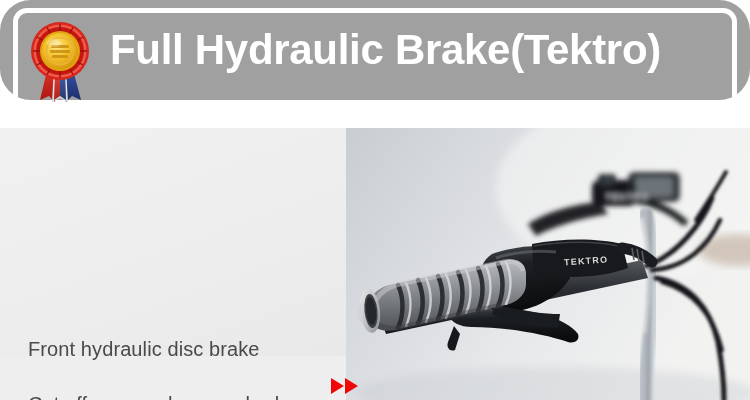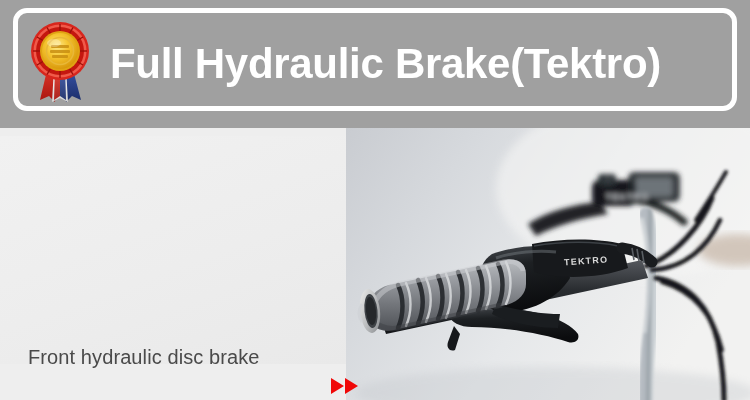--- a/index.html
+++ b/index.html
@@ -15,23 +15,24 @@
     background: #ffffff;
     font-family: "Liberation Sans", sans-serif;
   }
 
   
   #header-banner {
     position: absolute;
     left: 0;
     top: 0;
     width: 750px;
-    height: 128px;
+    height: 100px;
     background: #a0a0a0;
     box-sizing: border-box;
+    border-radius: 31px;
   }
   #header-frame {
     position: absolute;
     left: 13px;
     top: 8px;
     width: 724px;
     height: 103px;
     border: 5px solid #ffffff;
     border-radius: 14px;
     box-sizing: border-box;
@@ -76,21 +77,21 @@
     top: 128px;
     width: 750px;
     height: 272px;
     background: #eeeeee;
   }
 
   
   #text-panel {
     position: absolute;
     left: 0;
-    top: 8px;
+    top: 0;
     width: 346px;
     height: 228px;
     background: linear-gradient(160deg, #f1f1f1 0%, #ededed 55%, #e9e9e9 100%);
   }
   .feature-line {
     position: absolute;
     left: 28px;
     color: #4a4a4a;
     font-size: 20px;
     font-weight: normal;

